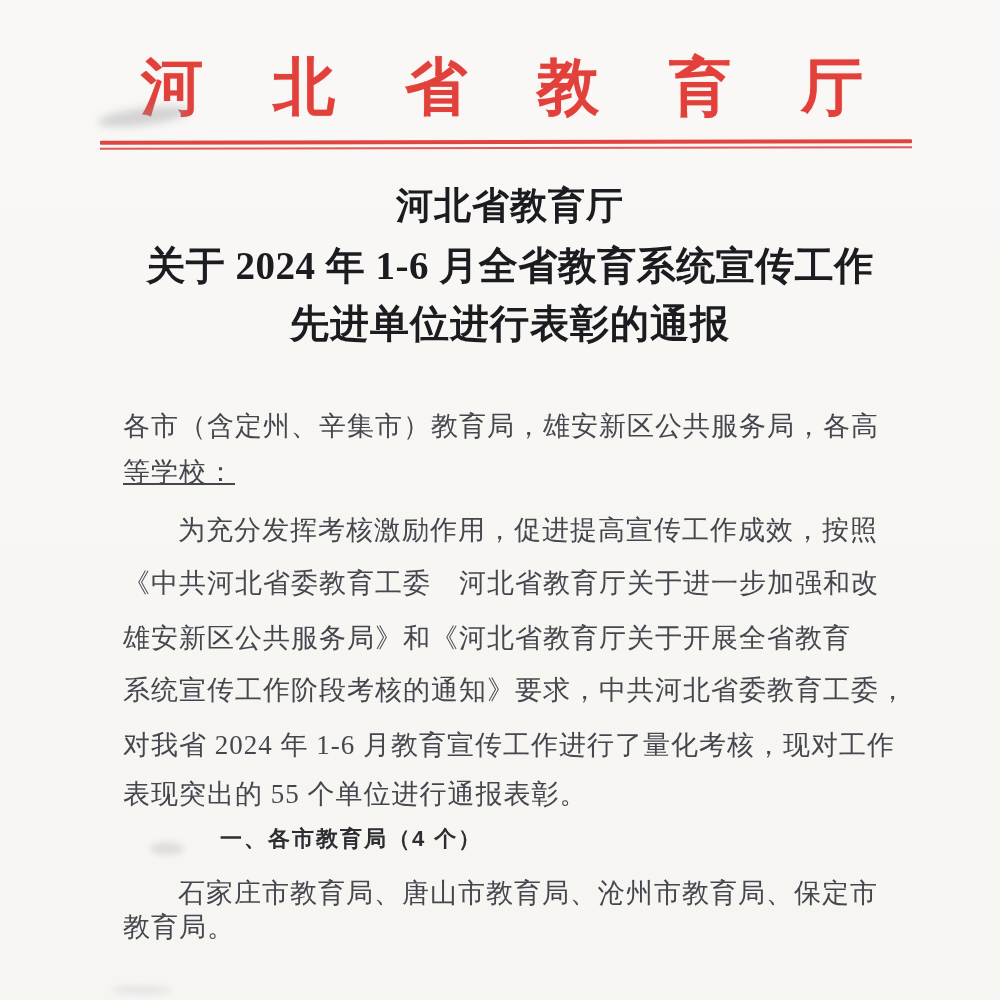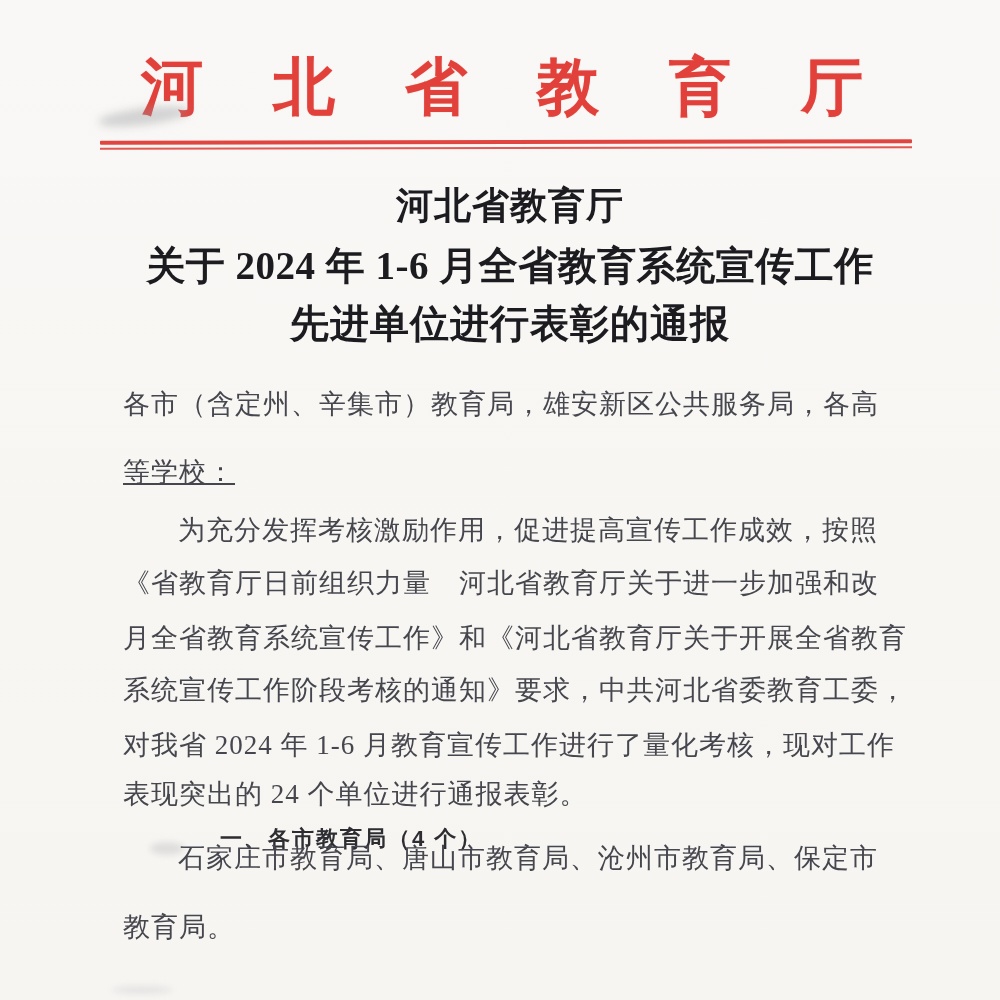--- a/index.html
+++ b/index.html
@@ -69,32 +69,32 @@
     <div class="rule-gap"></div>
     <div class="rule-thin"></div>
   </div>
 
   <div class="doc-title">
     <div class="t1">河北省教育厅</div>
     <div class="t2">关于 2024 年 1-6 月全省教育系统宣传工作</div>
     <div class="t3">先进单位进行表彰的通报</div>
   </div>
 
-  <div class="line" style="top:388px;">各市（含定州、辛集市）教育局，雄安新区公共服务局，各高</div>
+  <div class="line" style="top:410px;">各市（含定州、辛集市）教育局，雄安新区公共服务局，各高</div>
   <div class="line" style="top:456px;text-decoration:underline;">等学校：</div>
 
   <div class="line indent" style="top:514px;">为充分发挥考核激励作用，促进提高宣传工作成效，按照</div>
-  <div class="line" style="top:567px;">《省教育厅日前组织力量　河北省教育厅关于进一步加强和改</div>
-  <div class="line" style="top:622px;">月全省教育系统宣传工作》和《河北省教育厅关于开展全省教育</div>
+  <div class="line" style="top:567px;">《中共河北省委教育工委　河北省教育厅关于进一步加强和改</div>
+  <div class="line" style="top:622px;">雄安新区公共服务局》和《河北省教育厅关于开展全省教育</div>
   <div class="line" style="top:674px;">系统宣传工作阶段考核的通知》要求，中共河北省委教育工委，</div>
   <div class="line" style="top:729px;">对我省 2024 年 1-6 月教育宣传工作进行了量化考核，现对工作</div>
-  <div class="line" style="top:778px;">表现突出的 24 个单位进行通报表彰。</div>
+  <div class="line" style="top:778px;">表现突出的 55 个单位进行通报表彰。</div>
 
   <div class="line heading" style="top:826px;">一、各市教育局（4 个）</div>
-  <div class="line indent" style="top:842px;text-align:right;">石家庄市教育局、唐山市教育局、沧州市教育局、保定市</div>
+  <div class="line indent" style="top:877px;text-align:right;">石家庄市教育局、唐山市教育局、沧州市教育局、保定市</div>
   <div class="line" style="top:911px;font-family:Liberation Serif, serif;">教育局。</div>
 
   <div class="line heading" style="top:1000px;">二、各高校（30 所）</div>
 
   <div class="smudge smudge-1"></div>
   <div class="smudge smudge-2"></div>
   <div class="smudge smudge-3"></div>
 
 </div>
 

